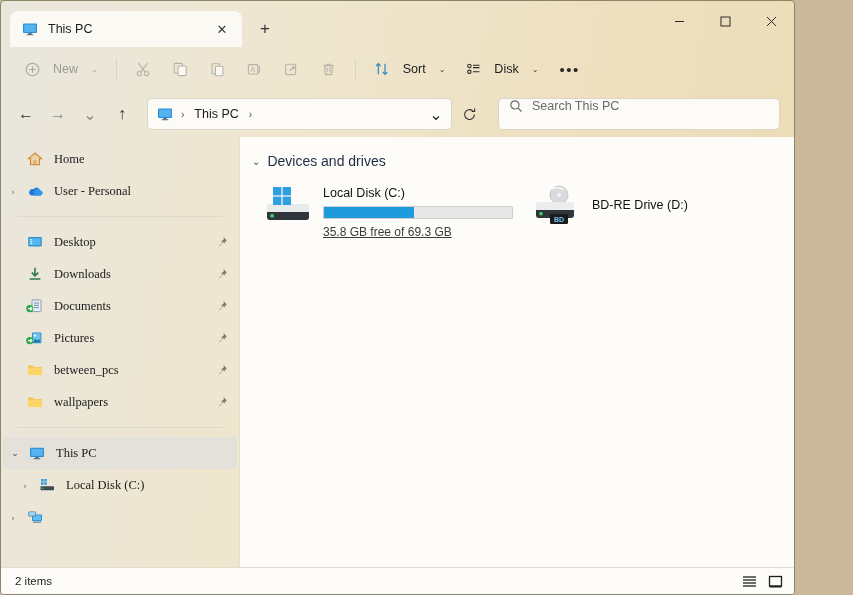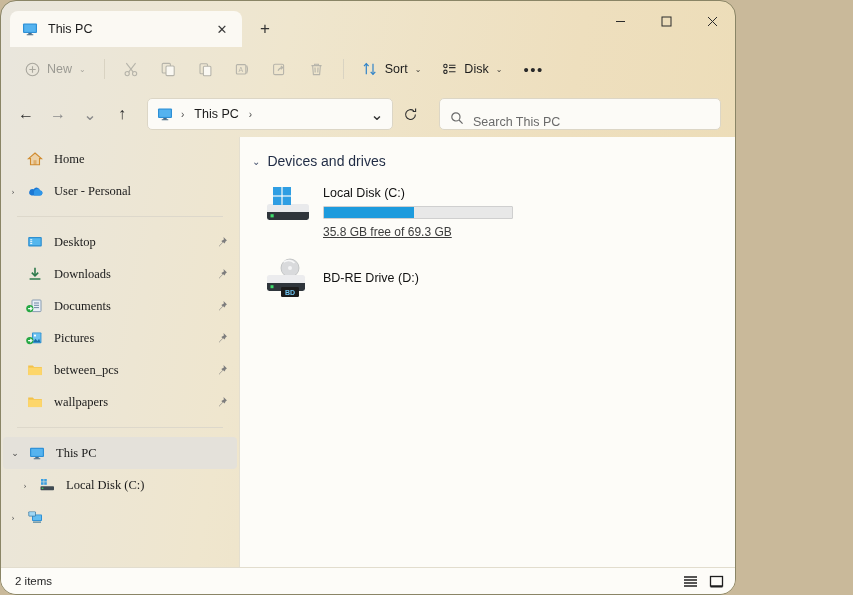--- a/index.html
+++ b/index.html
@@ -4,24 +4,24 @@
 <style>
   * { box-sizing: border-box; margin: 0; padding: 0; }
   html, body {
     width: 853px; height: 595px;
     font-family: "Liberation Sans", sans-serif;
     overflow: hidden;
     background: #c9b99a;
   }
   .window {
     position: relative;
-    width: 736px; height: 595px;
+    width: 795px; height: 595px;
     background: linear-gradient(100deg, #e9e6dd 0%, #efe6ce 35%, #eedfbe 70%, #ecdcb6 100%);
     border: 1px solid #8a8566;
-    border-radius: 16px;
+    border-radius: 4px;
     overflow: hidden;
     display: flex; flex-direction: column;
   }
 
   
   .titlebar {
     height: 46px; flex: 0 0 46px;
     display: flex; align-items: flex-end;
     position: relative;
   }
@@ -62,21 +62,21 @@
 
   
   .toolbar {
     height: 44px; flex: 0 0 44px;
     display: flex; align-items: center;
     padding-left: 14px;
     gap: 2px;
   }
   .tb-btn {
     height: 32px; border-radius: 5px;
-    display: flex; align-items: center; gap: 6px;
+    display: flex; align-items: center; gap: 12px;
     padding: 0 9px;
     font-size: 12.5px;
     color: #9b9a93;
   }
   .tb-btn.enabled { color: #1c1c1c; }
   .tb-ico { width: 17px; height: 17px; display:flex; align-items:center; justify-content:center; }
   .tb-sep { width: 1px; height: 20px; background: #d9d3c2; margin: 0 7px; }
   .chev { font-size: 8px; opacity: .85; margin-left: 1px; }
   .tb-more { letter-spacing: 1.5px; font-size: 15px; color:#2a2a2a; padding: 0 10px; }
 
@@ -104,21 +104,21 @@
   .crumbs { display: flex; align-items: center; flex: 1; gap: 2px; font-size: 12.5px; color:#1b1b1b; }
   .crumb-sep { color: #4a4a4a; font-size: 10px; padding: 0 4px; }
   .crumb-txt { padding: 2px 4px; border-radius: 3px; }
   .addr-right { display: flex; align-items: center; }
   .addr-ico { width: 26px; height: 26px; display:flex; align-items:center; justify-content:center; color:#333; }
   .searchbox {
     width: 282px; height: 32px; margin-left: 12px;
     background: #fcfbf7;
     border: 1px solid #dcd6c6;
     border-radius: 5px;
-    display: flex; align-items: flex-end; padding: 0 10px; gap: 9px;
+    display: flex; align-items: flex-start; padding: 0 10px; gap: 9px;
   }
   .search-ph { font-size: 12.5px; color: #6a6a6a; }
 
   
   .body { flex: 1 1 auto; display: flex; min-height: 0; }
   .sidebar {
     width: 238px; flex: 0 0 238px;
     padding-top: 6px;
     overflow: hidden;
     font-family: Liberation Serif, serif;

